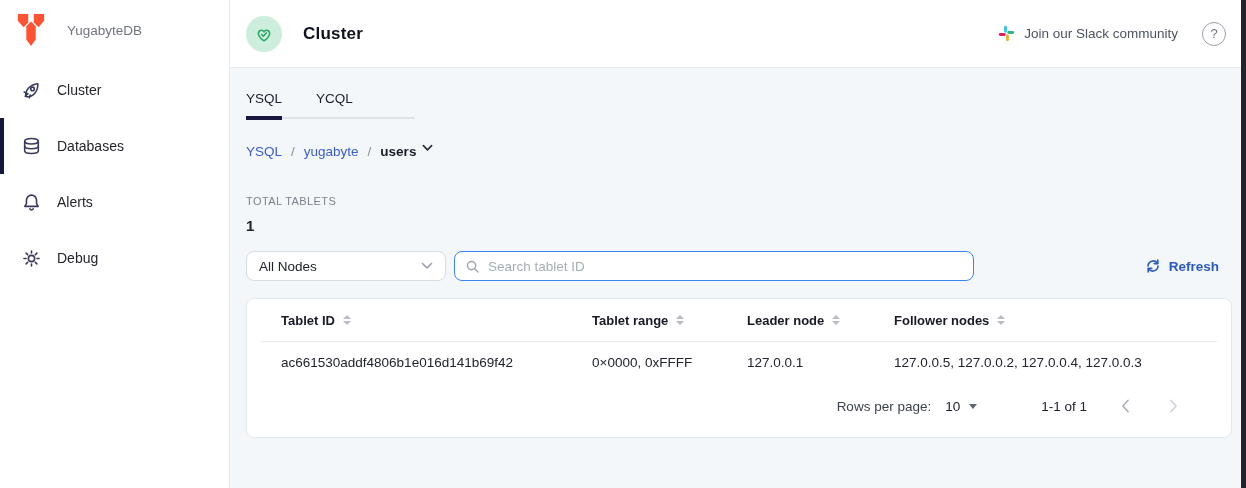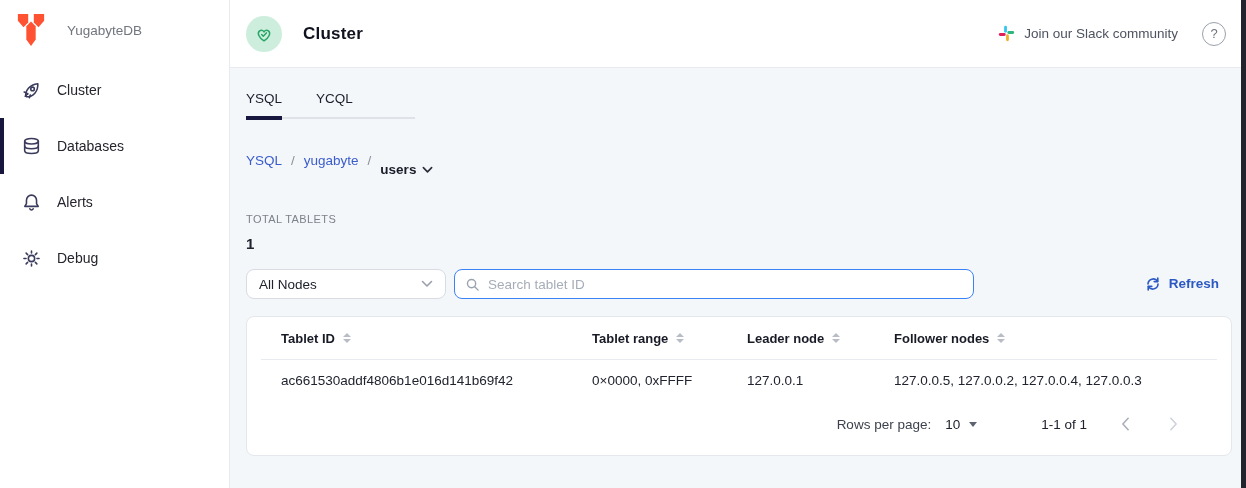--- a/index.html
+++ b/index.html
@@ -33,37 +33,37 @@
 
   
   .tabs { display:inline-flex; margin-top:23px; border-bottom:2px solid #dfe3e9; padding-right:28px; }
   .tab { margin-right:34px; padding-bottom:11px; position:relative; font-size:13.5px; color:#1c1e2b; cursor:pointer; }
   .tab.active::after { content:""; position:absolute; left:0; right:0; bottom:-2.5px; height:3.5px; background:#16163f; }
 
   
   .breadcrumb { margin-top:25px; display:flex; align-items:center; font-size:13.5px; }
   .crumb-link { color:#3a5ccc; cursor:pointer; }
   .crumb-sep { margin:0 9px; color:#8a909a; }
-  .crumb-current { font-weight:700; color:#191c28; display:flex; align-items:center; cursor:pointer;margin-top:18px; }
+  .crumb-current { font-weight:700; color:#191c28; display:flex; cursor:pointer; }
   .crumb-current svg { margin-left:6px; stroke:#2b2e3a; fill:none; stroke-width:1.8; stroke-linecap:round; stroke-linejoin:round; }
 
   
   .summary-label { margin-top:36px; font-size:11px; letter-spacing:.4px; color:#7c828c; text-transform:uppercase; }
   .summary-value { margin-top:10px; font-size:15px; font-weight:600; color:#20232e; }
 
   
   .controls { margin-top:17px; display:flex; align-items:center; }
   .node-select { width:200px; height:30px; background:#fff; border:1px solid #d8dce2; border-radius:8px; display:flex; align-items:center; padding:0 12px; cursor:pointer; }
   .node-select-value { font-size:13.5px; color:#20232e; }
   .node-select svg, .search-box svg { flex:0 0 auto; }
   .node-select .caret { margin-left:auto; }
   .search-box { margin-left:8px; width:520px; height:30px; background:#fff; border:1px solid #3b82f6; border-radius:8px; display:flex; align-items:center; padding:0 10px; }
   .search-input { border:none; outline:none; flex:1; margin-left:8px; font-size:13.5px; color:#20232e; font-family:"Liberation Sans",sans-serif; background:transparent; }
   .search-input::placeholder { color:#a6adb8; }
-  .refresh-btn { margin-left:auto; margin-right:13px; display:flex; cursor:pointer; color:#2b59c3; background:none; border:none; font-family:"Liberation Sans",sans-serif; }
+  .refresh-btn { margin-left:auto; margin-right:13px; display:flex; align-items:center; cursor:pointer; color:#2b59c3; background:none; border:none; font-family:"Liberation Sans",sans-serif; }
   .refresh-label { margin-left:8px; font-size:13.5px; font-weight:700; color:#2b59c3; }
 
   
   .card { margin-top:17px; height:140px; background:#fff; border:1px solid #e4e7ec; border-radius:8px; display:flex; flex-direction:column; }
   .trow { display:grid; grid-template-columns:311px 155px 147px 1fr; align-items:center; padding-left:34px; }
   .thead { height:42px; }
   .th { display:flex; align-items:center; font-size:13px; font-weight:700; color:#181b26; }
   .sort { display:flex; flex-direction:column; margin-left:8px; }
   .sort .up { width:0; height:0; border-left:4px solid transparent; border-right:4px solid transparent; border-bottom:4px solid #b8bdc5; margin-bottom:2px; }
   .sort .dn { width:0; height:0; border-left:4px solid transparent; border-right:4px solid transparent; border-top:4px solid #b8bdc5; }

